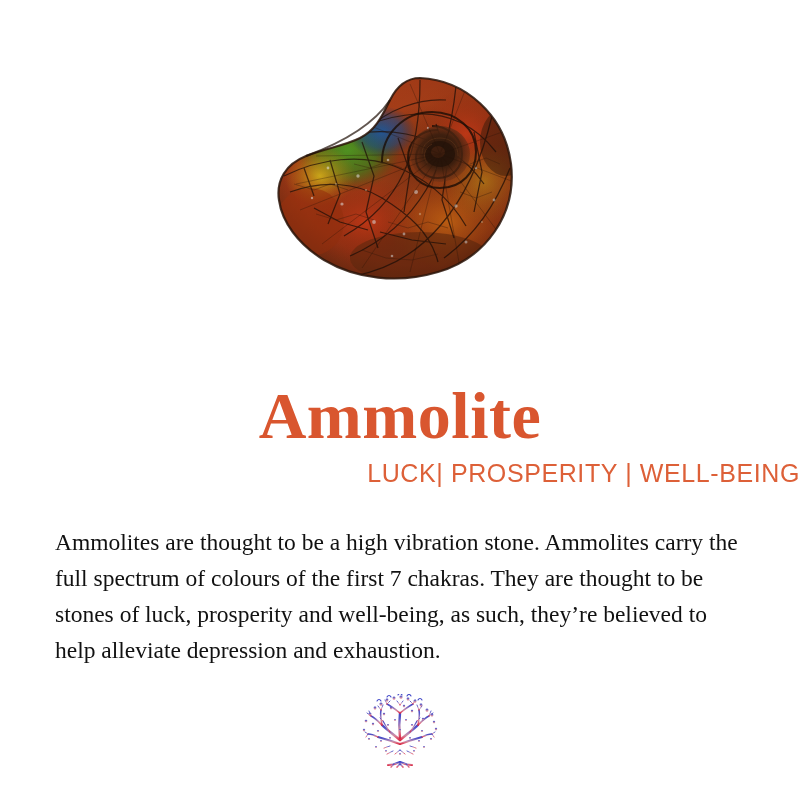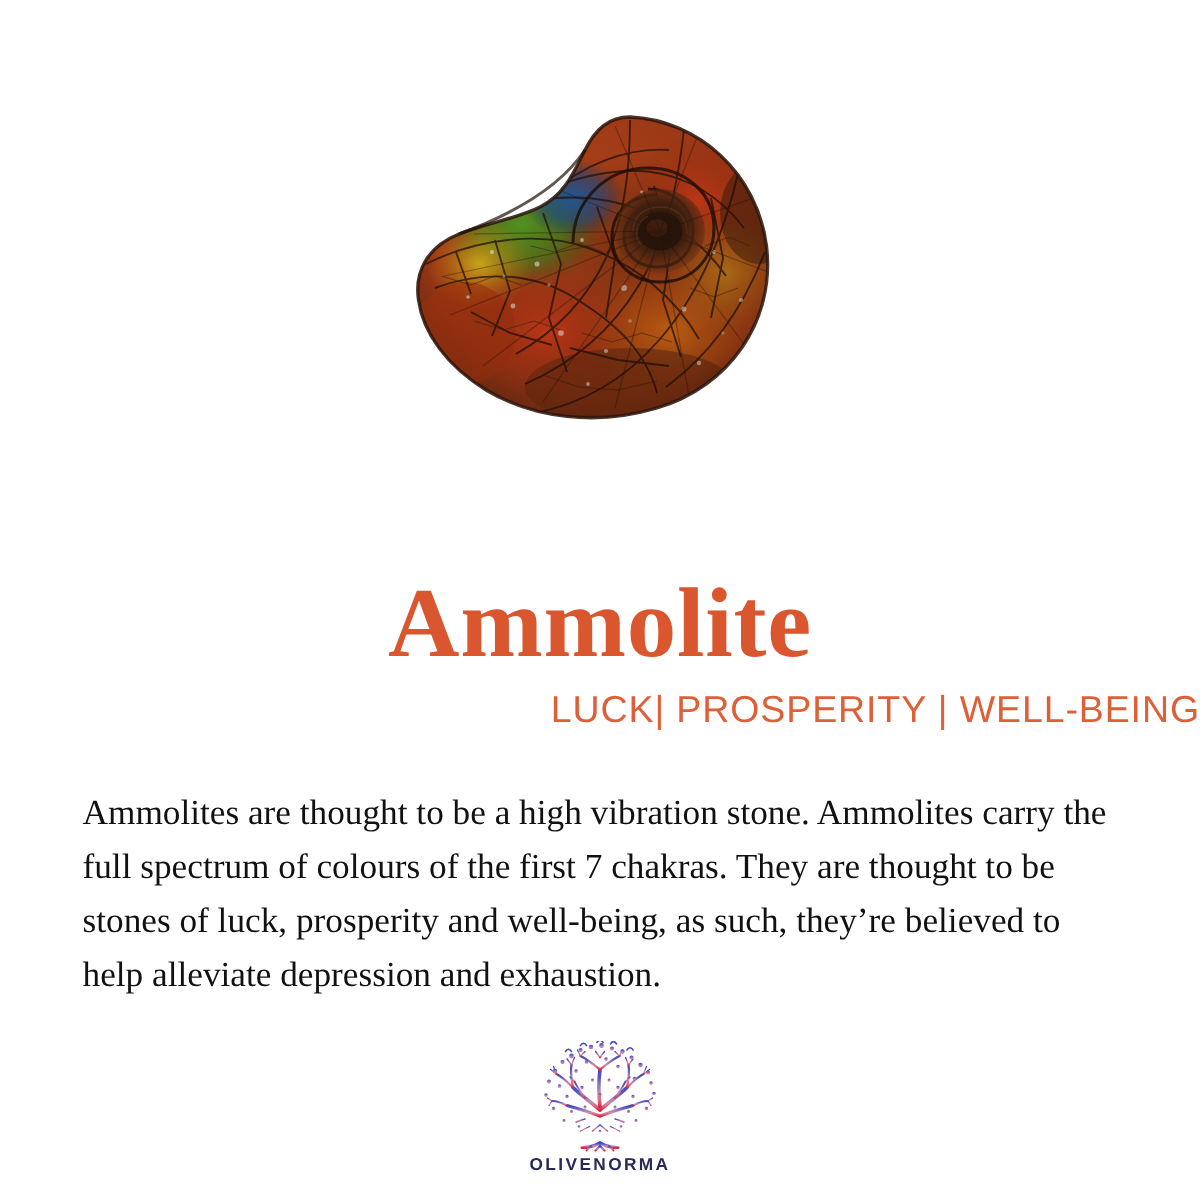--- a/index.html
+++ b/index.html
@@ -424,16 +424,15 @@
       </g>
 
       <g stroke="#3f46c8" stroke-width="1.1" fill="none" stroke-linecap="round">
         <path d="M30,3 C31,1 33,1 34,3"></path>
         <path d="M50,2 C51,0 53,0 54,2"></path>
         <path d="M61,6 C62,4 64,4 65,6"></path>
         <path d="M20,7 C21,5 23,5 24,7"></path>
         <path d="M41,1 C42,-1 44,-1 45,1"></path>
       </g>
     </svg>
-    <div id="logo-text">OLIVENORMA</div>
   </div>
 
 </div>
 
 </body></html>

